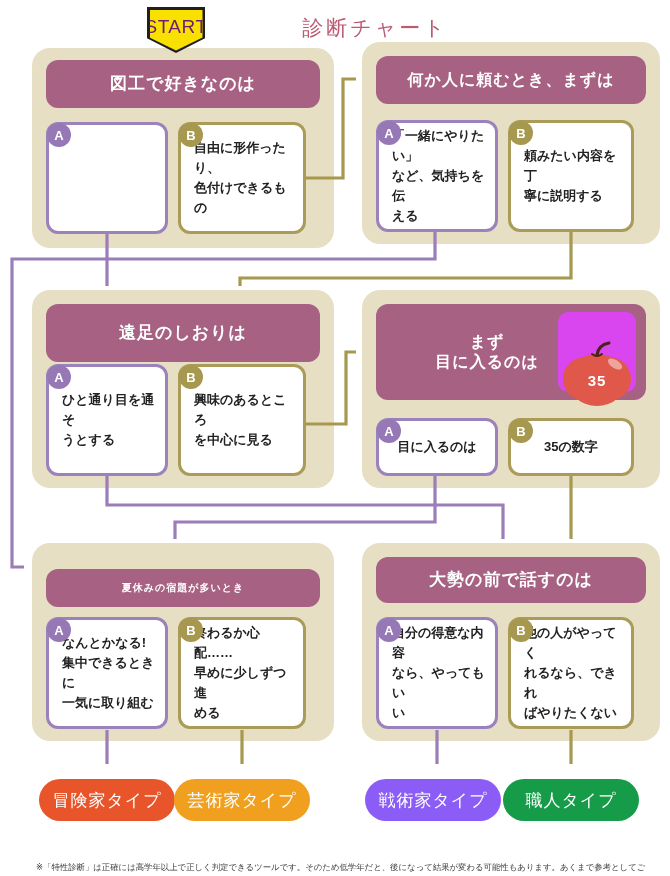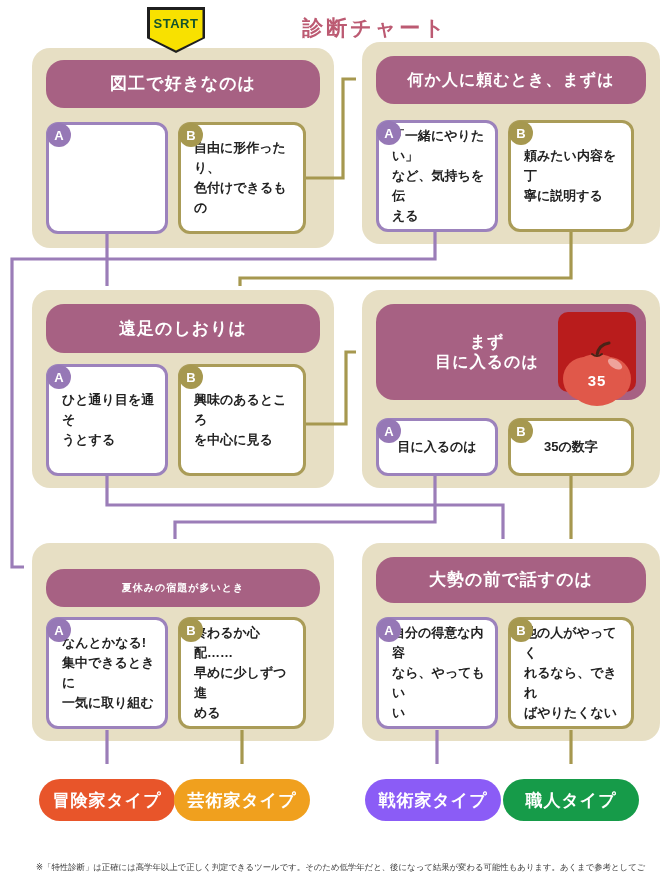--- a/index.html
+++ b/index.html
@@ -12,50 +12,50 @@
   .lnP{stroke:#9b7db8;}
   .lnG{stroke:#a6984f;}
 
   
   .start{position:absolute;left:147px;top:7px;width:58px;height:46px;z-index:4;}
   .start .outer{position:absolute;inset:0;background:#1f1f1f;
     clip-path:polygon(0 0,100% 0,100% 68%,50% 100%,0 68%);}
   .start .inner{position:absolute;inset:2.5px;background:#f8e100;
     clip-path:polygon(0 0,100% 0,100% 68%,50% 100%,0 68%);
     display:flex;justify-content:center;align-items:flex-start;}
-  .start .inner span{font-size:13px;font-weight:700;color:#14532d;margin-top:6px;letter-spacing:.5px;}
+  .start .inner span{font-size:19px;font-weight:400;color:#701a75;margin-top:6px;letter-spacing:.5px;}
 
   .title{position:absolute;left:300px;top:14px;width:150px;text-align:center;
-    font-size:21px;font-weight:700;color:#bc5a72;letter-spacing:3px;z-index:4;}
+    font-size:21px;font-weight:400;color:#bc5a72;letter-spacing:3px;z-index:4;}
 
   
   .qbox{position:absolute;background:#e7dfc4;border-radius:18px;z-index:2;}
-  .qheader{position:absolute;left:14px;right:14px;background:#a76183;border-radius:18px;
+  .qheader{position:absolute;left:14px;right:14px;background:#a76183;border-radius:12px;
     display:flex;align-items:center;justify-content:center;color:#fff;font-weight:800;
     font-size:17px;letter-spacing:1px;text-align:center;white-space:pre-line;line-height:1.25;}
   .card{position:absolute;background:#fff;border-radius:12px;display:flex;align-items:center;}
   .card.a{border:3px solid #9c82bc;}
   .card.b{border:3px solid #aa9c58;}
   .opt-badge{position:absolute;left:-2px;top:-2px;width:24px;height:24px;border-radius:50%;
     display:flex;align-items:center;justify-content:center;color:#fff;font-size:13px;font-weight:800;}
   .opt-badge.a{background:#9678b6;}
   .opt-badge.b{background:#a6984f;}
   .opt-text{font-size:13px;font-weight:700;color:#222;line-height:1.55;
     white-space:pre-line;padding:0 6px 0 13px;}
   .card.center{justify-content:center;}
   .card.center .opt-text{padding:0;text-align:center;}
 
   
   .hdr-split{display:flex;align-items:center;}
   .hdr-text{flex:1;text-align:center;font-size:16px;}
-  .apple-card{position:absolute;right:10px;top:8px;width:78px;height:80px;background:#b91c1c;border-radius:10px;}
+  .apple-card{position:absolute;right:10px;top:8px;width:78px;height:80px;background:#d946ef;border-radius:10px;}
 
   
   .pill{position:absolute;top:779px;width:136px;height:42px;border-radius:21px;z-index:2;
-    display:flex;align-items:center;justify-content:center;color:#fff;font-size:17px;font-weight:700;letter-spacing:1px;}
+    display:flex;align-items:center;justify-content:center;color:#fff;font-size:17px;font-weight:400;letter-spacing:1px;}
 
   .footnotes{position:absolute;left:36px;top:843px;width:615px;z-index:2;}
   .footnote{font-size:8.4px;color:#3a3a3a;line-height:1.75;font-weight:500;margin-top:17px;}
 </style>
 </head>
 <body>
 
 <div class="canvas">
 
   <svg class="connectors" viewBox="0 0 670 876">
@@ -111,21 +111,21 @@
 える</div>
     </div>
     <div class="card b" style="left:146px;top:78px;width:126px;height:112px">
       <span class="opt-badge b">B</span>
       <div class="opt-text">頼みたい内容を丁
 寧に説明する</div>
     </div>
   </div>
 
   <div class="qbox" style="left:32px;top:290px;width:302px;height:198px">
-    <div class="qheader" style="top:14px;height:49px">遠足のしおりは</div>
+    <div class="qheader" style="top:14px;height:58px">遠足のしおりは</div>
     <div class="card a" style="left:14px;top:74px;width:122px;height:112px">
       <span class="opt-badge a">A</span>
       <div class="opt-text">ひと通り目を通そ
 うとする</div>
     </div>
     <div class="card b" style="left:146px;top:74px;width:128px;height:112px">
       <span class="opt-badge b">B</span>
       <div class="opt-text">興味のあるところ
 を中心に見る</div>
     </div>

